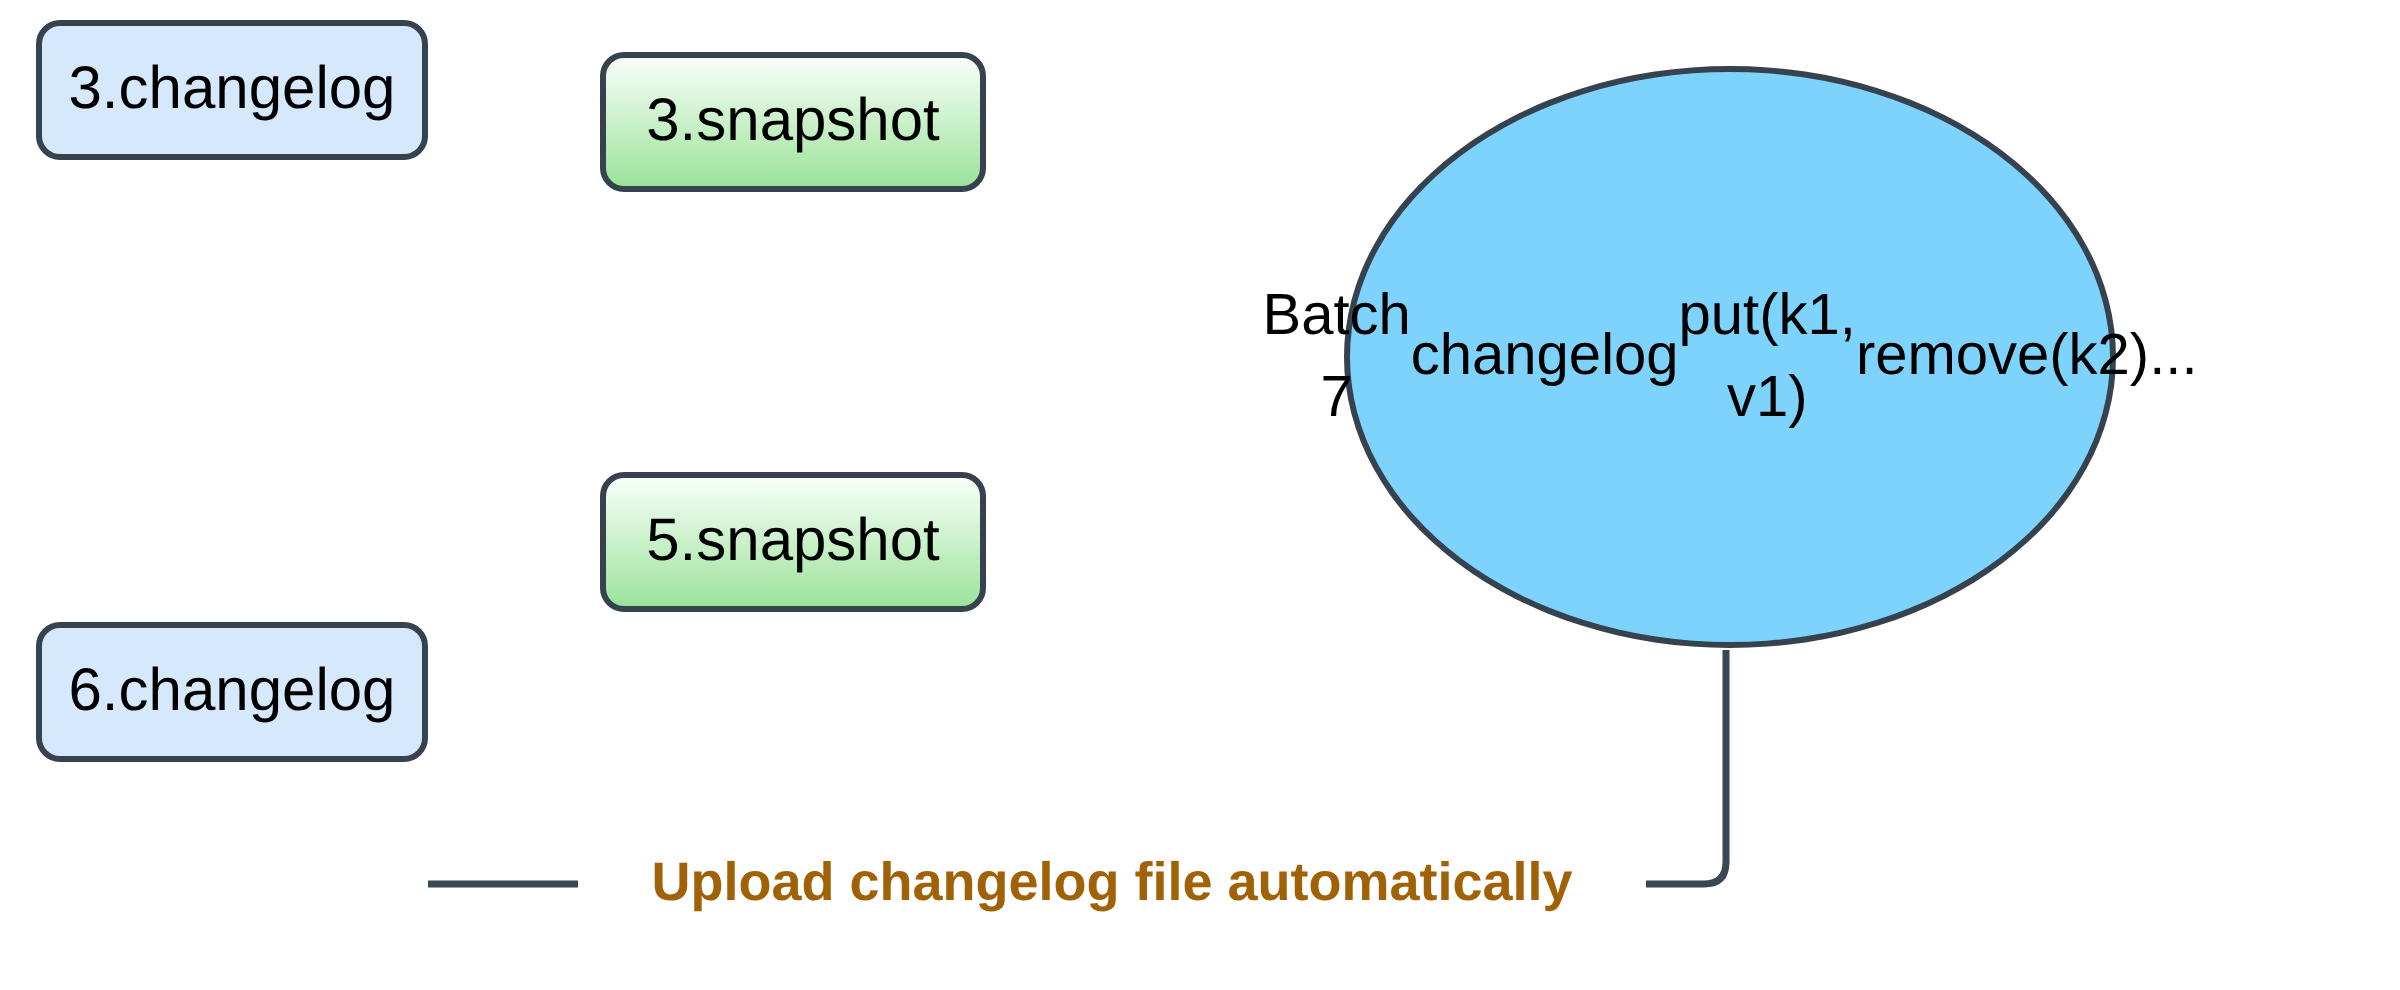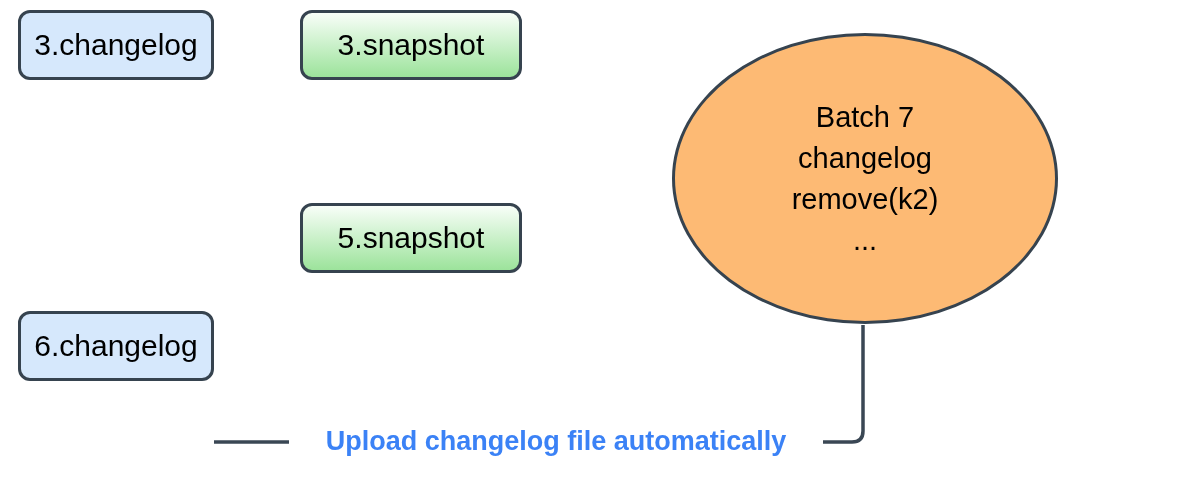--- a/index.html
+++ b/index.html
@@ -34,54 +34,55 @@
     white-space: nowrap;
   }
   .changelog-box {
     left: 18px;
     width: 196px;
     height: 70px;
     background: #d6e8fc;
   }
   .snapshot-box {
     left: 300px;
-    width: 222px;
+    width: 193px;
     height: 70px;
     background: linear-gradient(180deg, #f8fef8 0%, #9ce39b 100%);
+    margin-top: 16px;
   }
   .bubble {
     position: absolute;
     box-sizing: border-box;
     left: 672px;
     top: 33px;
     width: 386px;
     height: 291px;
-    background: #fdba74;
+    background: #7dd3fc;
     border: 3px solid #36434f;
     border-radius: 50%;
     display: flex;
-    flex-direction: column;
+    flex-direction: row;
     align-items: center;
     justify-content: center;
     font-size: 29px;
     line-height: 41px;
     color: #000000;
     text-align: center;
   }
   .connector-label {
     position: absolute;
     left: 289px;
     top: 424px;
     width: 534px;
     height: 34px;
     line-height: 34px;
     text-align: center;
     font-size: 27px;
     font-weight: bold;
-    color: #3b82f6;
+    color: #a16207;
     white-space: nowrap;
   }
 </style>
 </head>
 <body>
 
 <div class="canvas">
 
   <svg class="connectors" width="1200" height="495" viewBox="0 0 1200 495">
     <path d="M 214 442 L 289 442" fill="none" stroke="#3a4754" stroke-width="3.5"></path>
@@ -91,26 +92,27 @@
   <div class="node changelog-box" style="top:10px">
     <span>3.changelog</span>
   </div>
   <div class="node changelog-box" style="top:311px">
     <span>6.changelog</span>
   </div>
 
   <div class="node snapshot-box" style="top:10px">
     <span>3.snapshot</span>
   </div>
-  <div class="node snapshot-box" style="top:203px">
+  <div class="node snapshot-box" style="top:220px">
     <span>5.snapshot</span>
   </div>
 
   <div class="bubble">
     <div>Batch 7</div>
     <div>changelog</div>
+    <div>put(k1, v1)</div>
     <div>remove(k2)</div>
     <div>...</div>
   </div>
 
   <div class="connector-label">Upload changelog file automatically</div>
 
 </div>
 
 </body></html>

